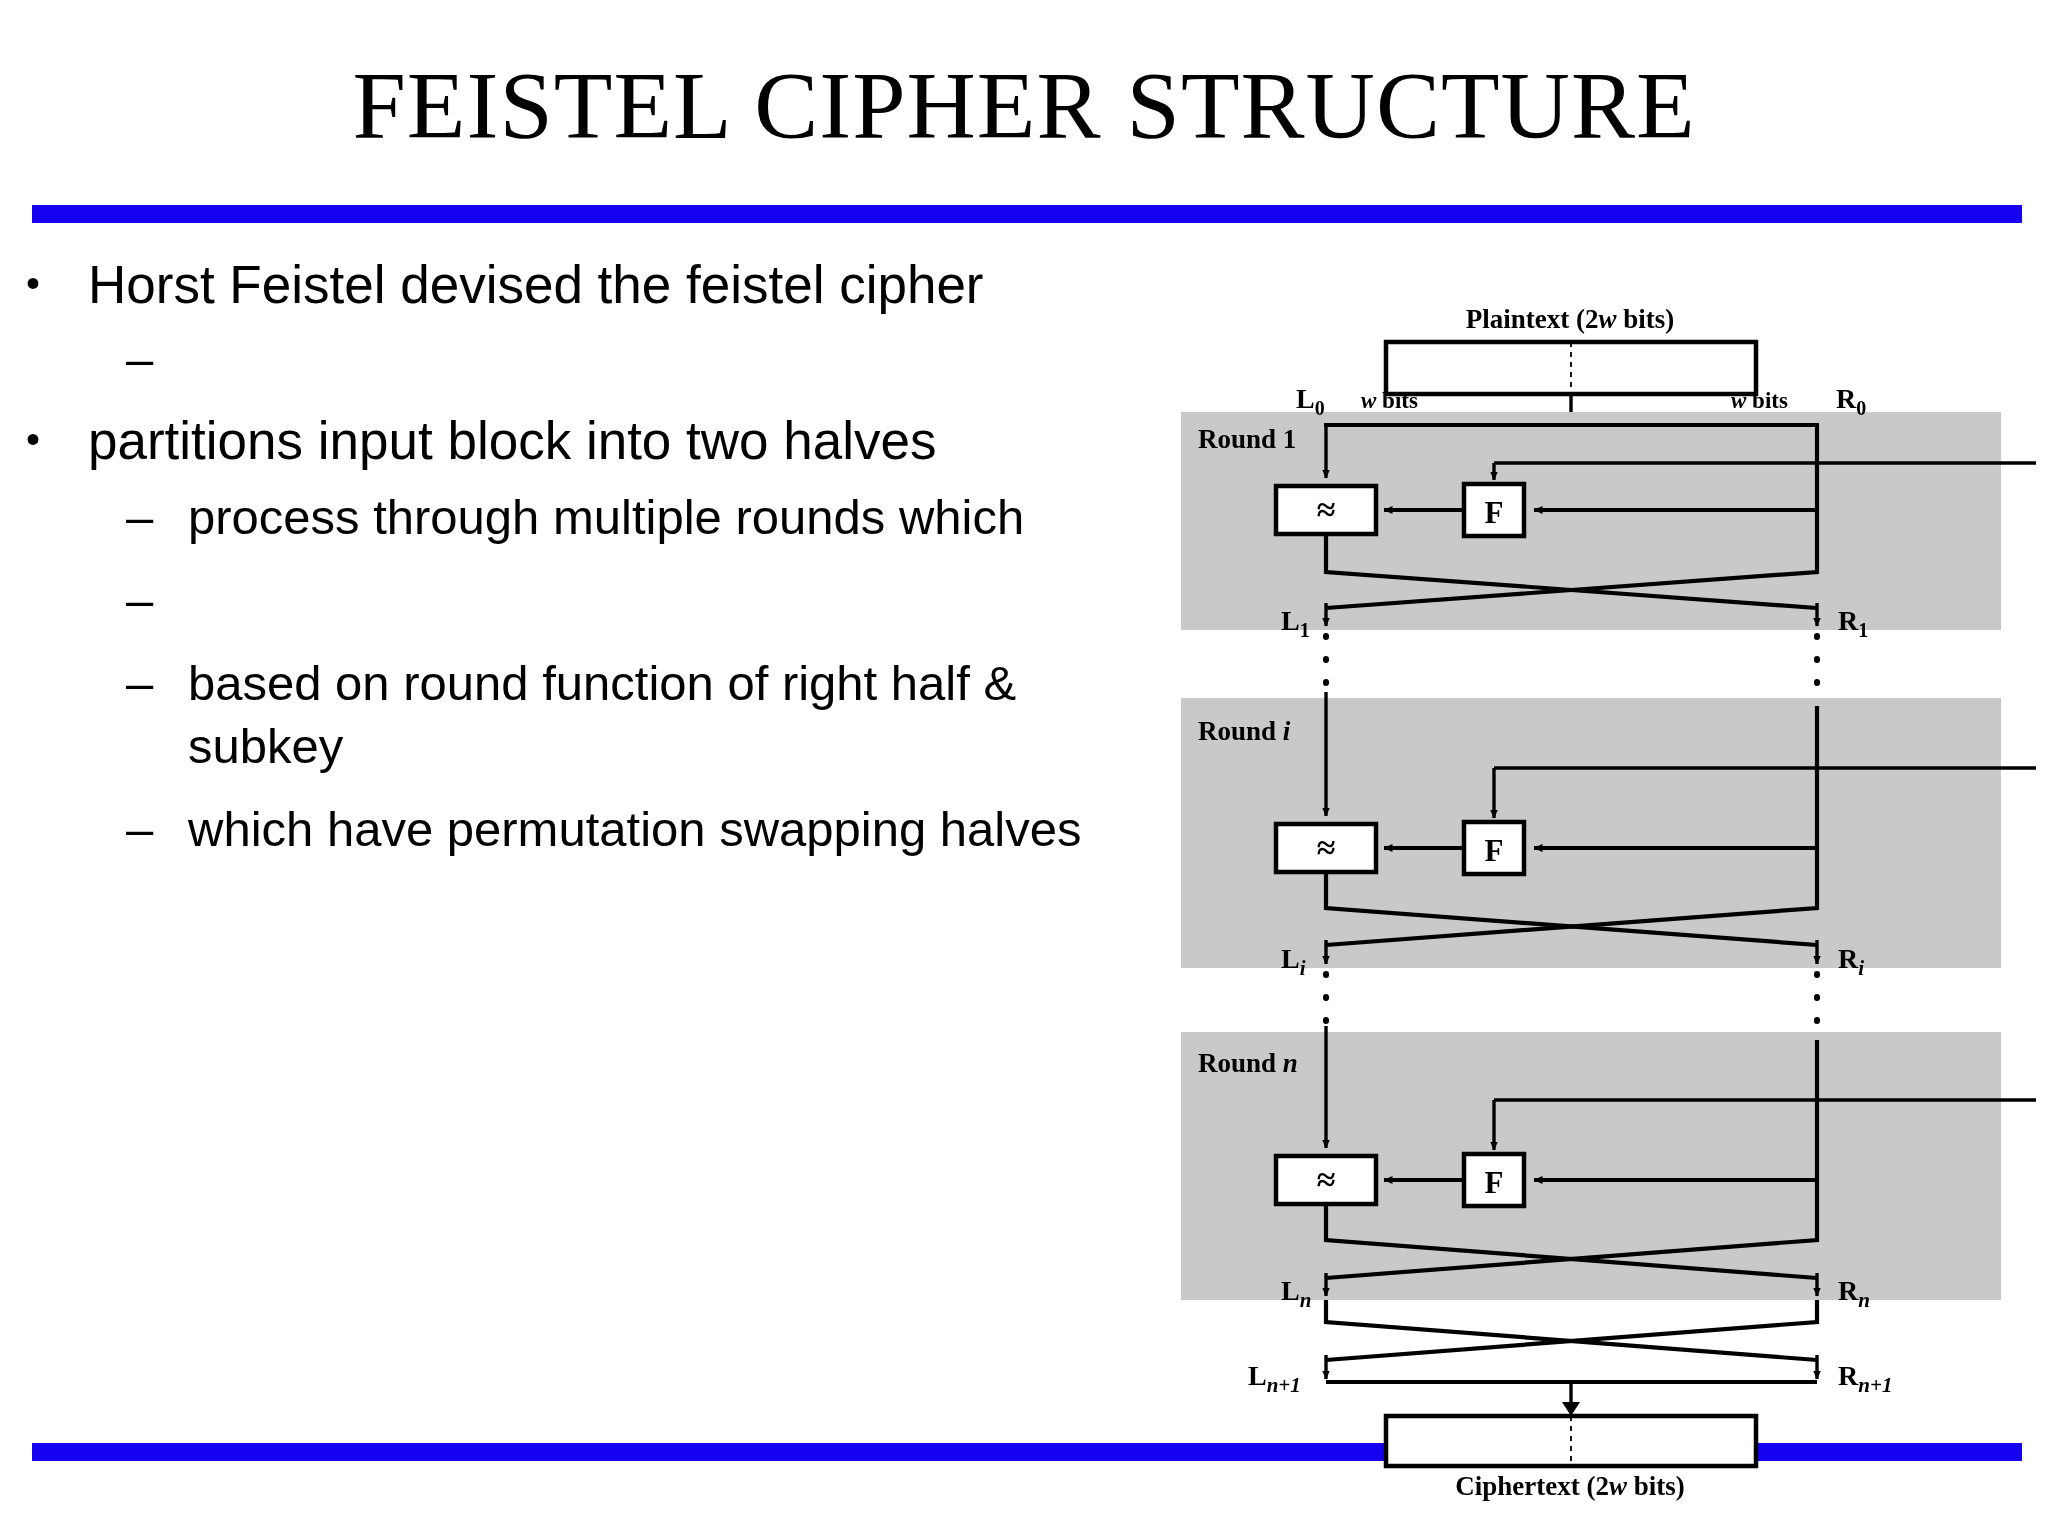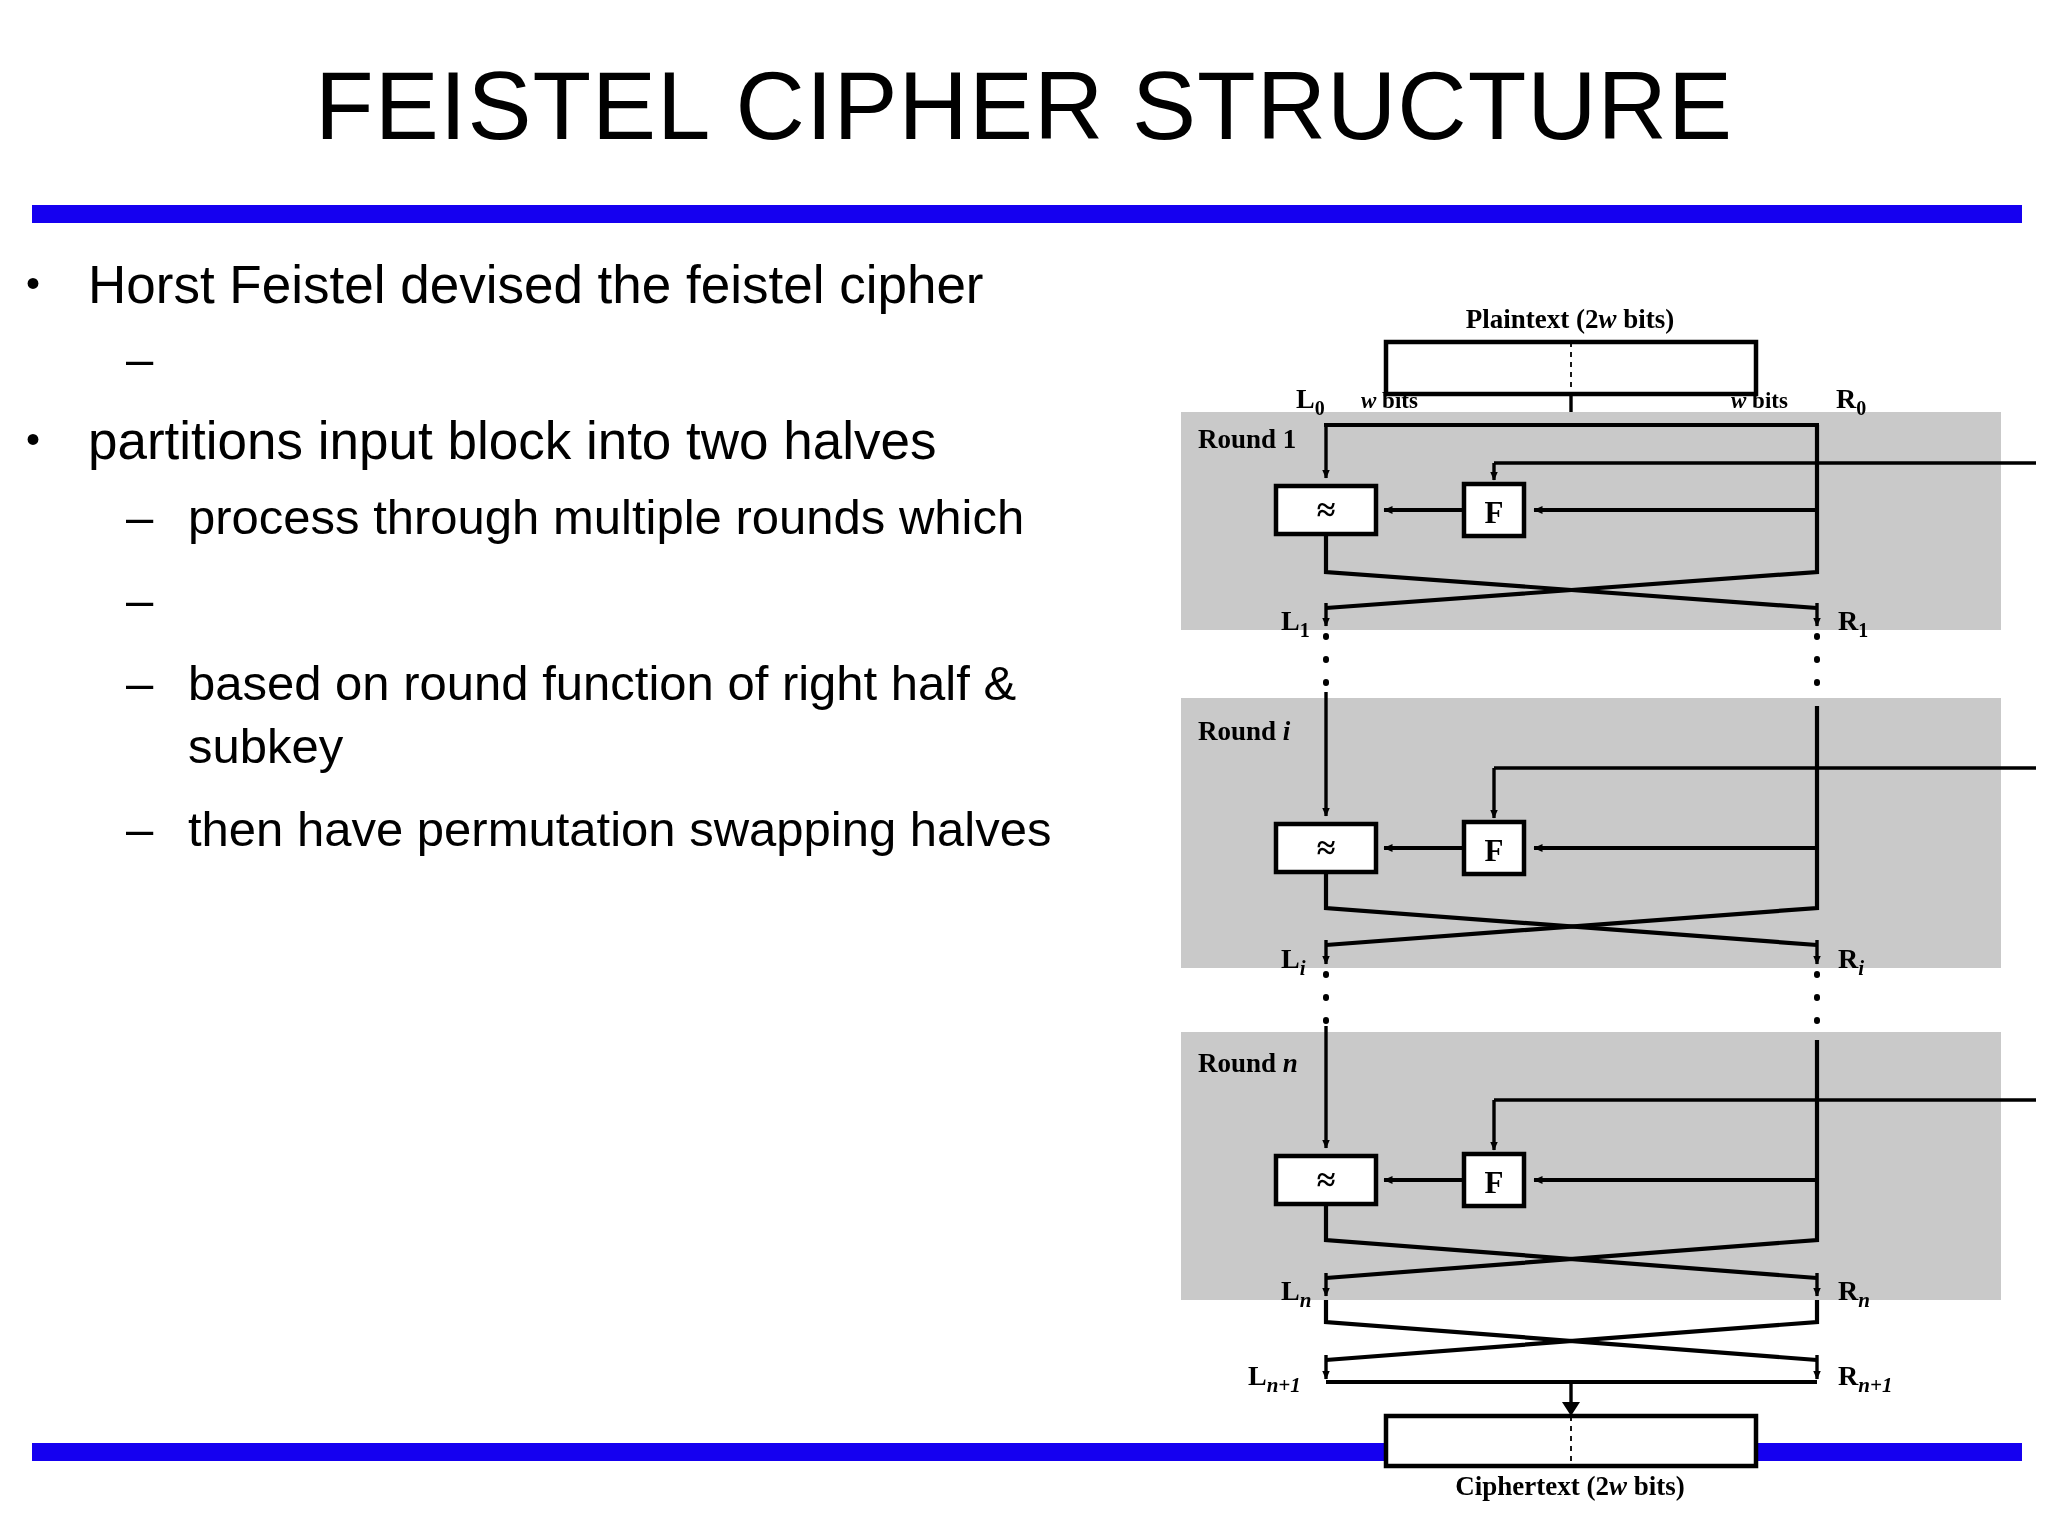--- a/index.html
+++ b/index.html
@@ -15,21 +15,21 @@
     font-family: "Liberation Sans", sans-serif;
   }
 
   
   #slide-title {
     position: absolute;
     left: 0;
     top: 56px;
     width: 2048px;
     text-align: center;
-    font-family: Liberation Sans, sans-serif;
+    font-family: Liberation Serif, serif;
     font-size: 96px;
     font-weight: 400;
     letter-spacing: 1px;
     color: #000000;
     line-height: 1.05;
     white-space: nowrap;
   }
 
   
   .rule {
@@ -120,21 +120,21 @@
     <span class="mk">–</span>
   </div>
 
   <div class="bl2" style="margin-top:20px;">
     <span class="mk">–</span>
     <span class="tx">based on round function of right half &amp; subkey</span>
   </div>
 
   <div class="bl2" style="margin-top:20px;">
     <span class="mk">–</span>
-    <span class="tx">then have permutation swapping halves</span>
+    <span class="tx">which have permutation swapping halves</span>
   </div>
 
 </div>
 
 <div id="feistel-figure">
 <svg width="872" height="1110" viewBox="0 0 872 1110" xmlns="http://www.w3.org/2000/svg">
   <defs>
     <marker id="ah" markerWidth="10" markerHeight="10" refX="8.5" refY="4" orient="auto" markerUnits="userSpaceOnUse">
       <path d="M0,0 L9,4 L0,8 z" fill="#000"></path>
     </marker>

